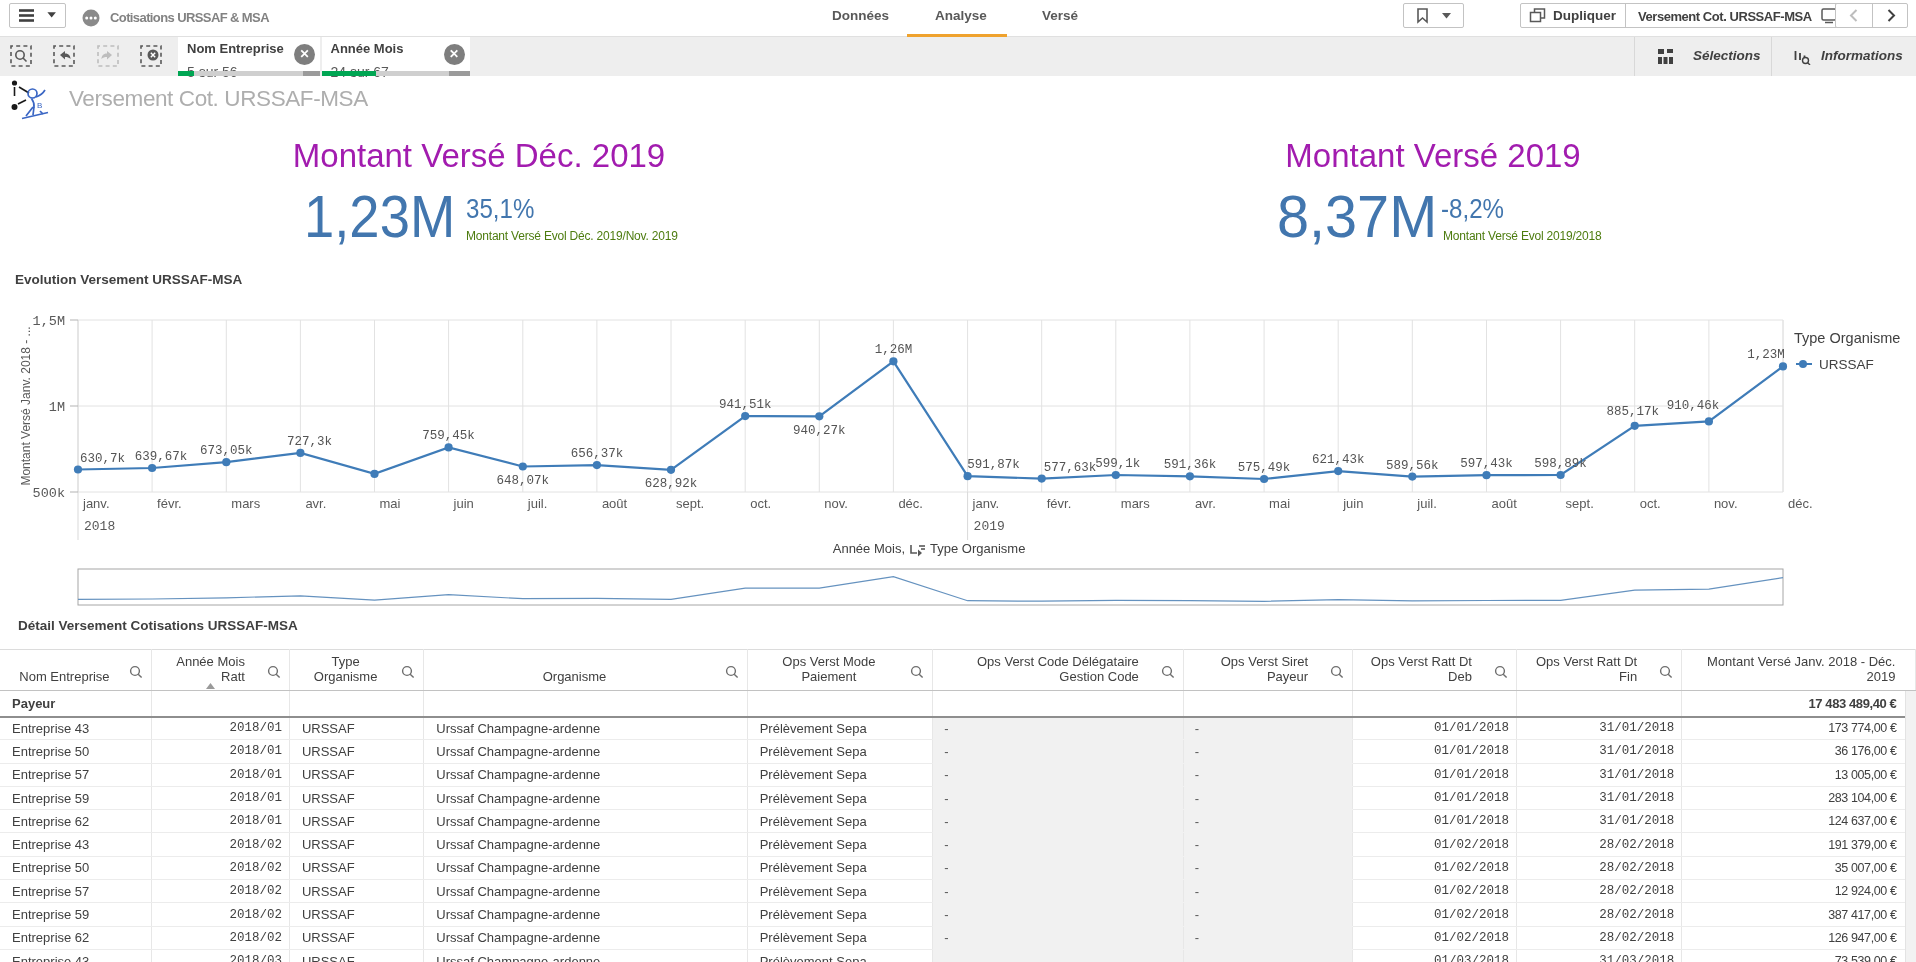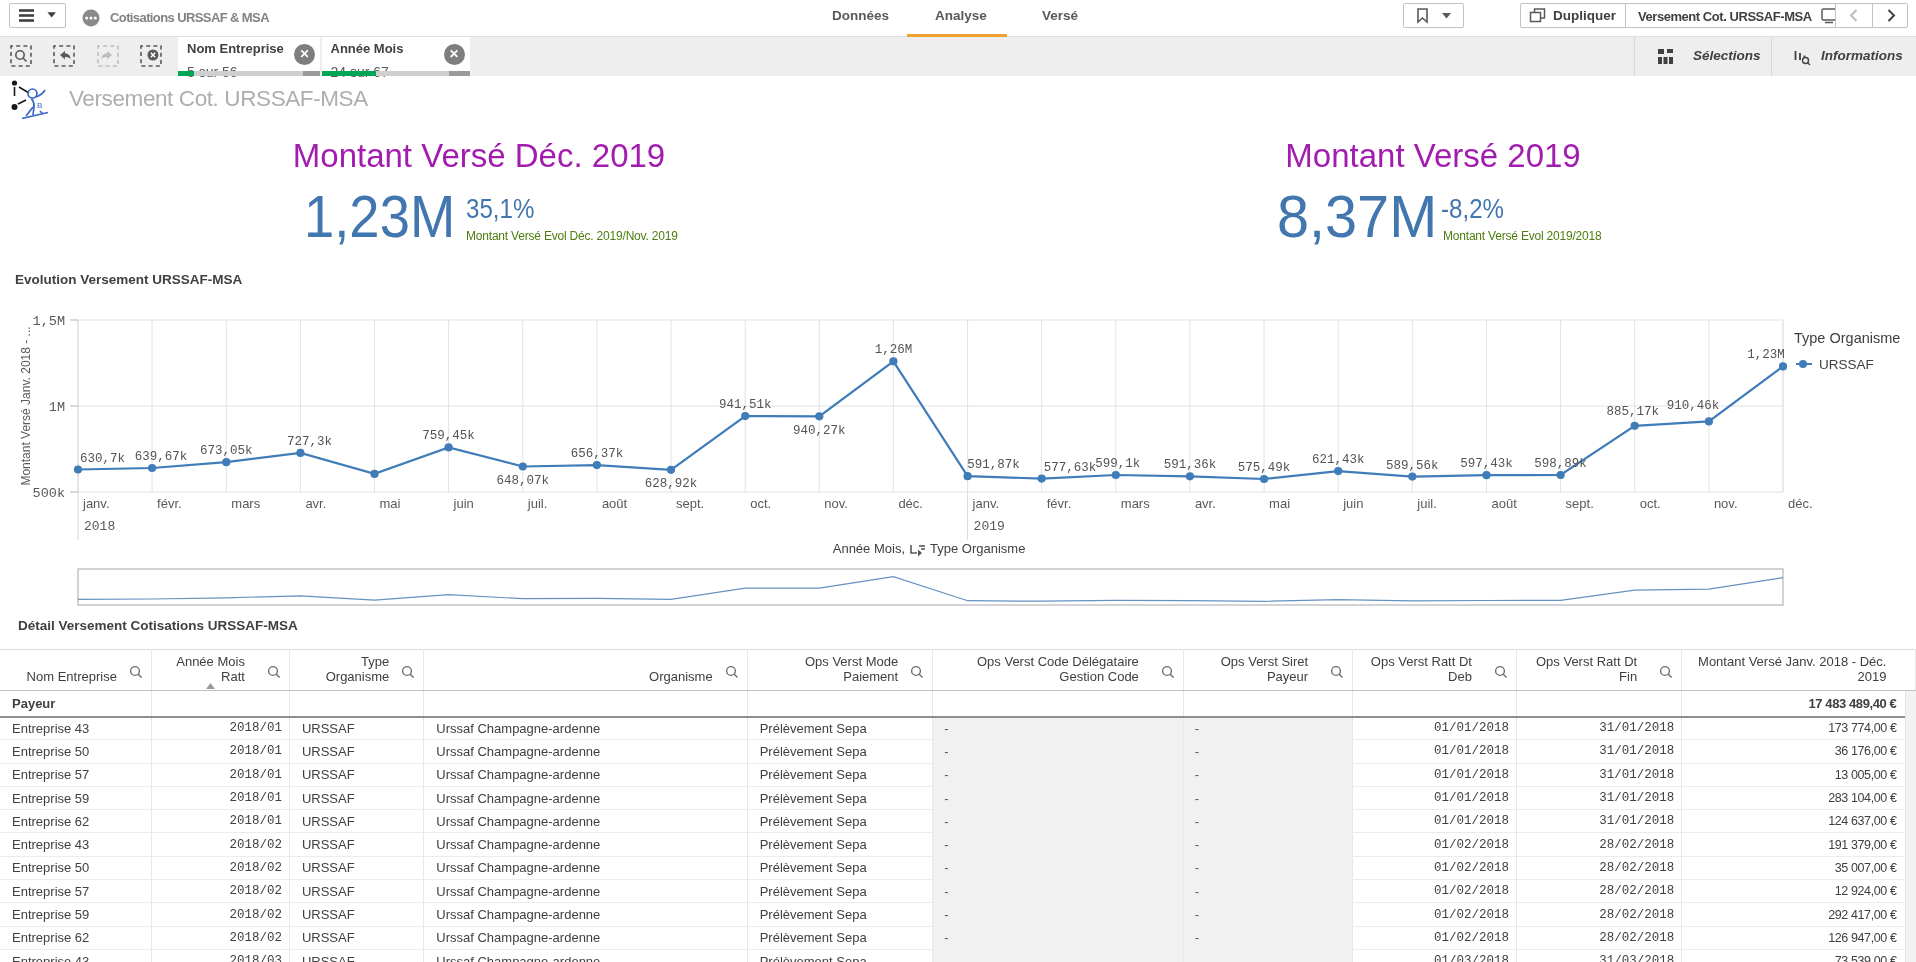--- a/index.html
+++ b/index.html
@@ -22,21 +22,21 @@
 .kpittl { position:absolute; top:137px; width:400px; text-align:center; font-size:33px; color:#a21caf; white-space:nowrap; }
 .kpinum { position:absolute; top:182.7px; font-size:58.5px; color:#4276ae; transform-origin:left top; }
 .kpipct { position:absolute; font-size:28.5px; color:#4276ae; transform:scaleX(0.846); transform-origin:left top; }
 .kpilbl { position:absolute; top:229px; font-size:12px; letter-spacing:-0.2px; color:#4d7c0f; white-space:nowrap; }
 
 .secttl { position:absolute; font-size:13.5px; font-weight:bold; color:#404040; white-space:nowrap; }
 
 #dtable { position:absolute; left:0; top:649px; width:1916px; border-collapse:collapse; table-layout:fixed; font-size:13px; color:#404040; }
 #dtable th { font-weight:normal; vertical-align:bottom; border-top:1px solid #dcdcdc; border-bottom:1px solid #c2c2c2; border-right:1px solid #e7e7e7; padding:2px 7px 6px 12px; position:relative; height:41px; }
 #dtable th.r { text-align:right; padding-right:44px; }
-#dtable th.l { text-align:right; padding-right:34px; }
+#dtable th.l { text-align:center; padding-right:34px; }
 #dtable td { height:23.3px; border-right:1px solid #e7e7e7; border-bottom:1px solid #ececec; padding:0 7px 0 12px; white-space:nowrap; overflow:hidden; }
 #dtable td.r { text-align:right; }
 #dtable td.gray { background:#f1f1f1; border-bottom:1px solid #f1f1f1; padding-left:11px; color:#595959; }
 #dtable .num { font-family:"Liberation Mono",monospace; font-size:12.5px; }
 #dtable td.amt { font-size:12.5px; letter-spacing:-0.4px; }
 #dtable td.lastc { padding-right:19px; }
 #dtable tr.totals td { border-bottom:2px solid #8e8e8e; height:26px; font-weight:bold; }
 .thmag { position:absolute; right:8px; bottom:8px; }
 </style></head>
 <body>
@@ -367,21 +367,21 @@
               <line x1="9.2" y1="9.2" x2="12.6" y2="12.6" stroke="#6e6e6e" stroke-width="1.4"></line>
             </svg></span></th>
   <th class="r">Ops Verst Ratt Dt<br>Deb<span class="thmag"><svg width="14" height="14" viewBox="0 0 14 14">
               <circle cx="6" cy="6" r="4.4" fill="none" stroke="#6e6e6e" stroke-width="1.4"></circle>
               <line x1="9.2" y1="9.2" x2="12.6" y2="12.6" stroke="#6e6e6e" stroke-width="1.4"></line>
             </svg></span></th>
   <th class="r">Ops Verst Ratt Dt<br>Fin<span class="thmag"><svg width="14" height="14" viewBox="0 0 14 14">
               <circle cx="6" cy="6" r="4.4" fill="none" stroke="#6e6e6e" stroke-width="1.4"></circle>
               <line x1="9.2" y1="9.2" x2="12.6" y2="12.6" stroke="#6e6e6e" stroke-width="1.4"></line>
             </svg></span></th>
-  <th class="r" style="padding-right:29px">Montant Versé Janv. 2018 - Déc.<br>2019</th>
+  <th class="r" style="padding-right:20px">Montant Versé Janv. 2018 - Déc.<br>2019</th>
 </tr>
 <tr class="totals">
   <td>Payeur</td>
         <td></td>
         <td></td>
         <td></td>
         <td></td>
         <td></td>
         <td></td>
         <td></td>
@@ -487,21 +487,21 @@
 <tr>
 <td class="c1">Entreprise 59</td>
         <td class="num r">2018/02</td>
         <td class="c1">URSSAF</td>
         <td class="c1">Urssaf Champagne-ardenne</td>
 <td class="c1">Prélèvement Sepa</td>
         <td class="gray">-</td>
         <td class="gray">-</td>
 <td class="num r">01/02/2018</td>
         <td class="num r">28/02/2018</td>
-        <td class="amt r lastc">292 417,00 €</td>
+        <td class="amt r lastc">387 417,00 €</td>
       </tr>
 <tr>
 <td class="c1">Entreprise 62</td>
         <td class="num r">2018/02</td>
         <td class="c1">URSSAF</td>
         <td class="c1">Urssaf Champagne-ardenne</td>
 <td class="c1">Prélèvement Sepa</td>
         <td class="gray">-</td>
         <td class="gray">-</td>
 <td class="num r">01/02/2018</td>

